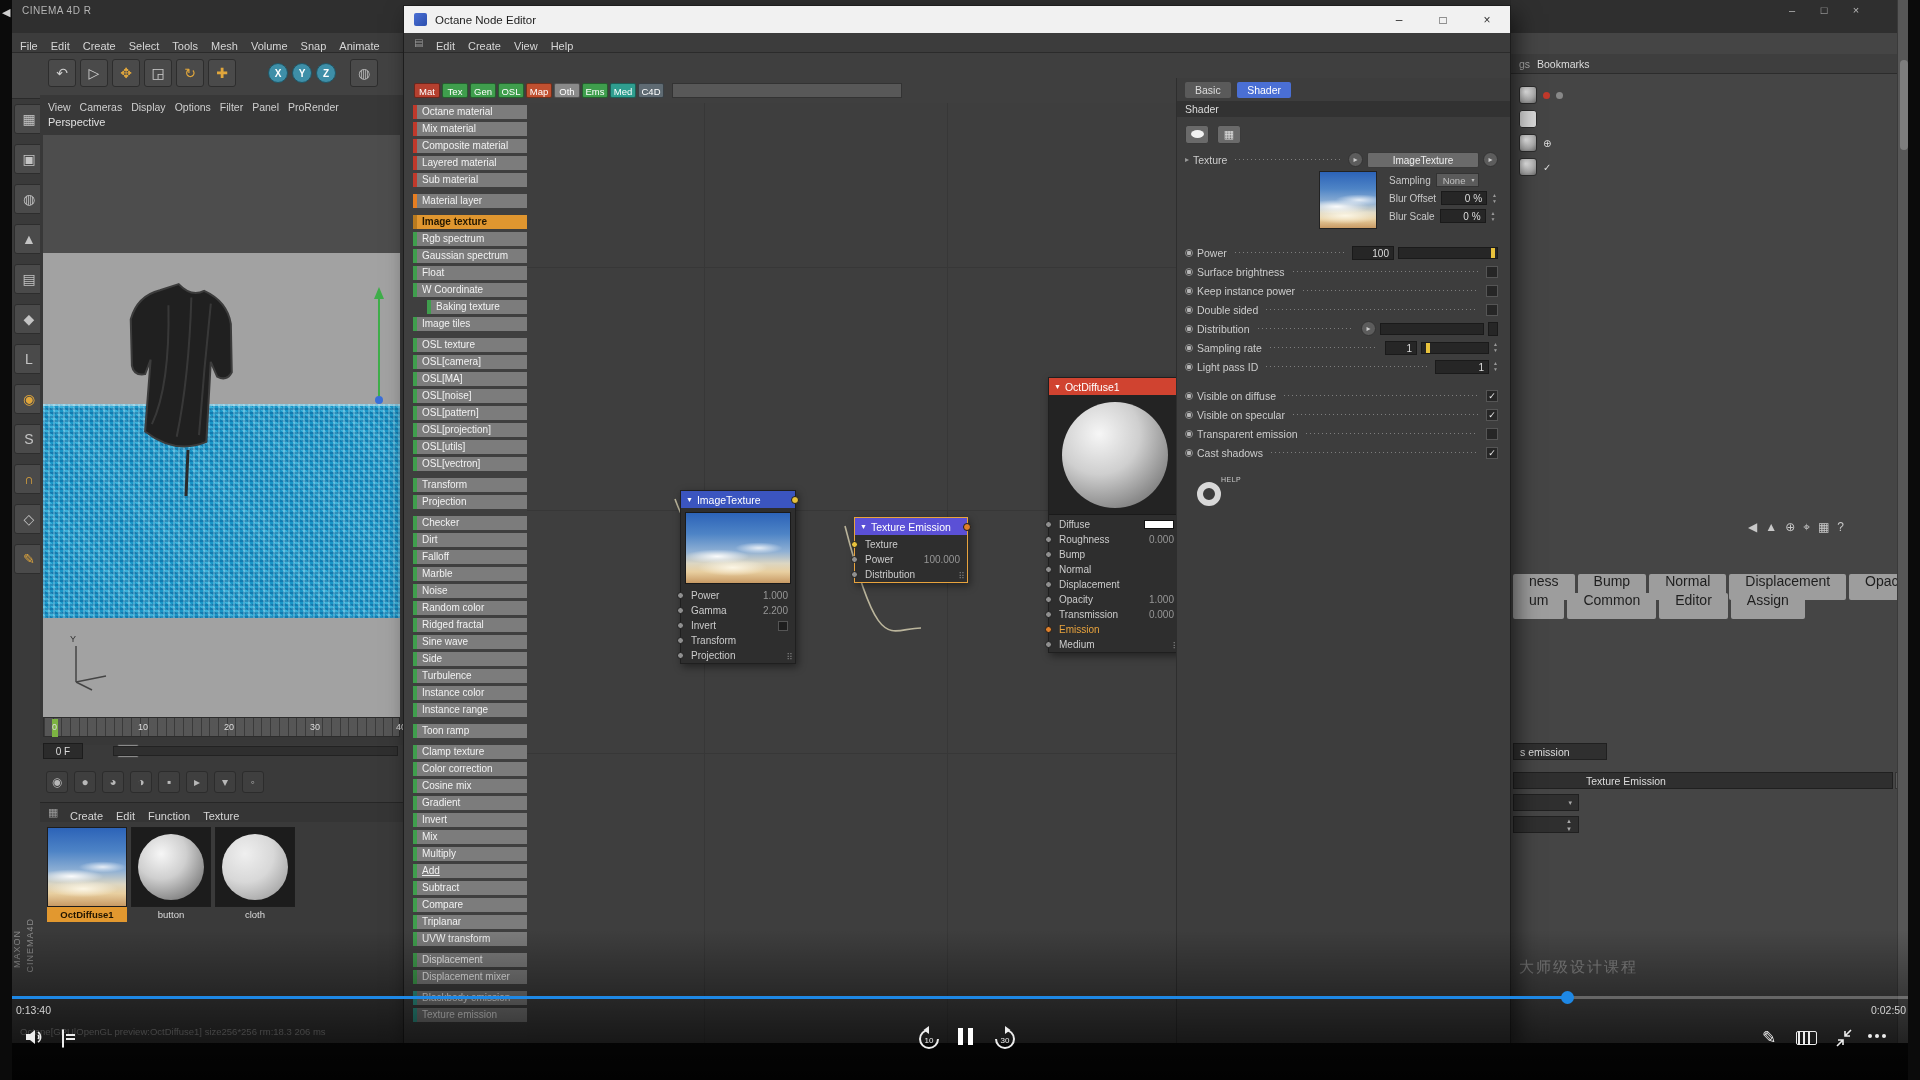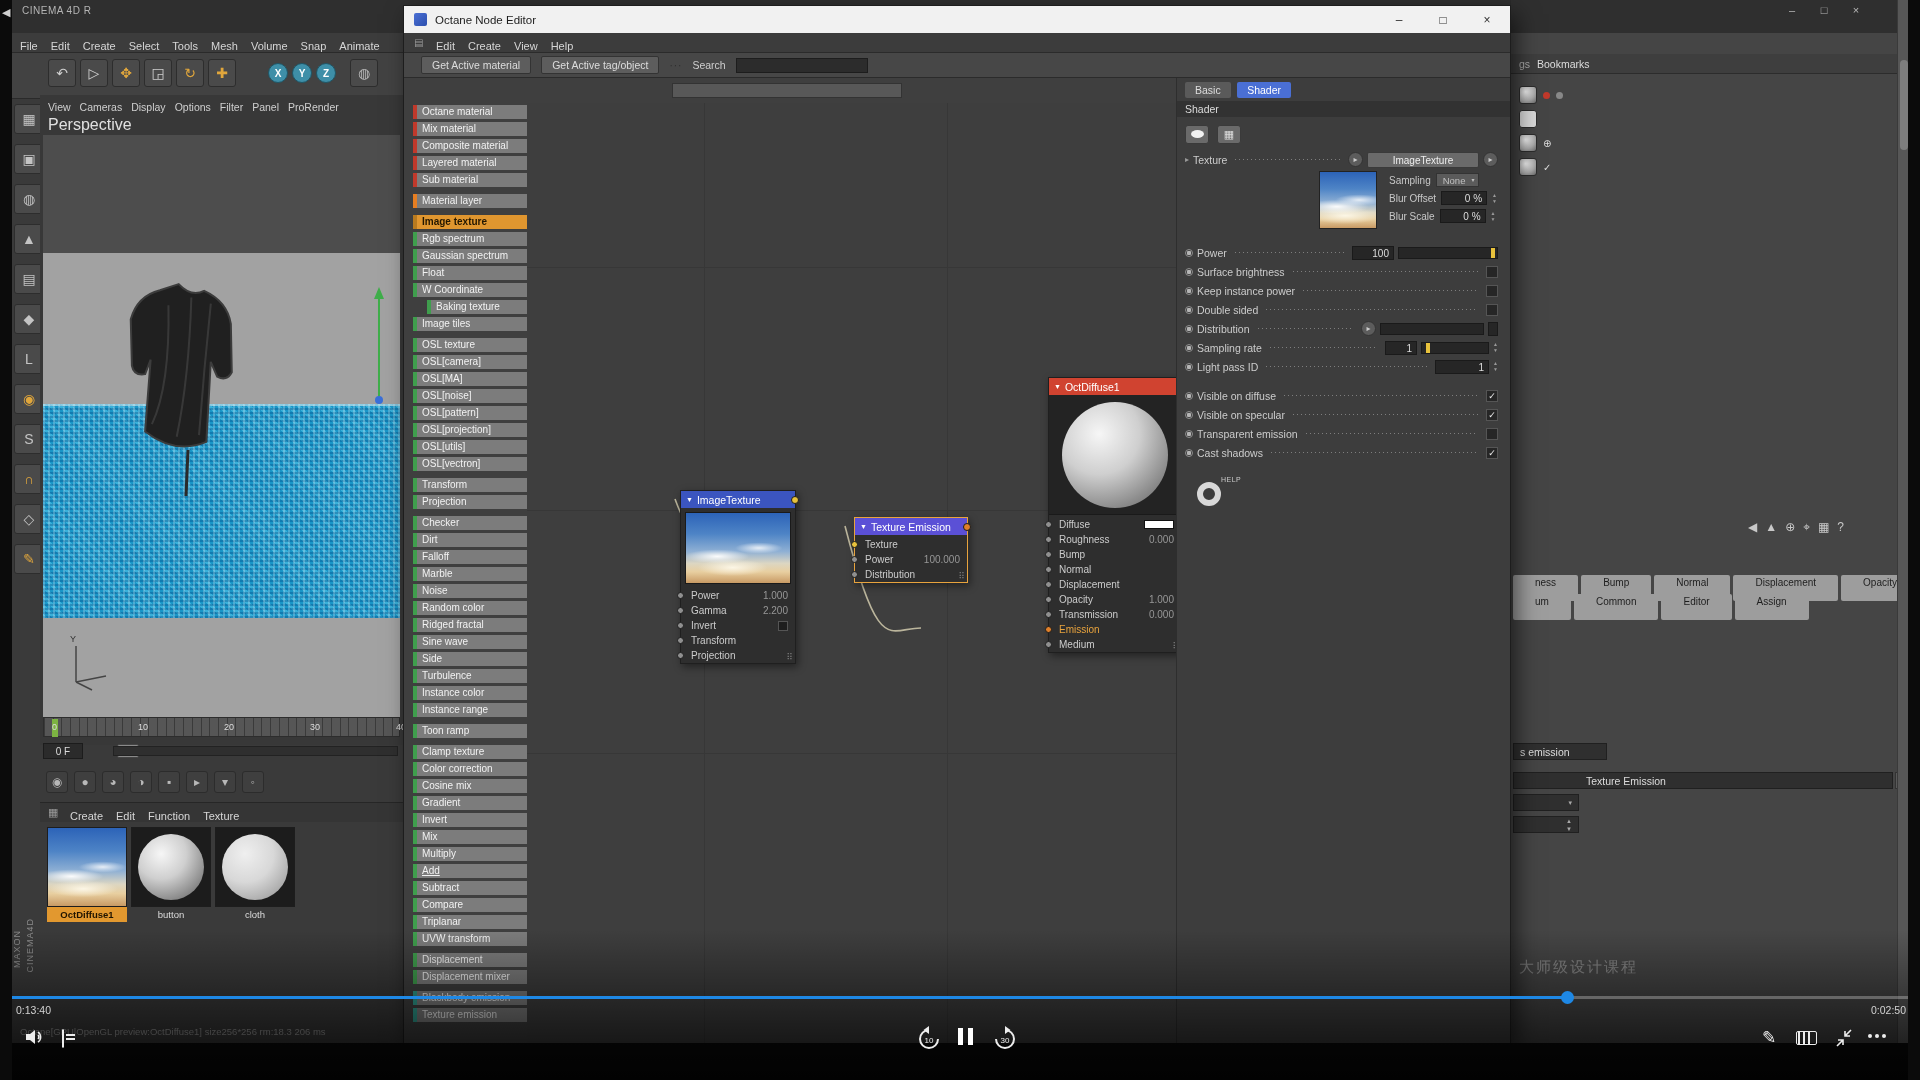--- a/index.html
+++ b/index.html
@@ -17,21 +17,21 @@
   .c4d-toolbar{position:absolute;left:0;top:53px;width:100%;height:46px;background:#424242;border-bottom:1px solid #2a2a2a;}
   .toolrow{position:absolute;left:36px;top:6px;display:flex;align-items:center;gap:4px;}
   .tool-tile{width:28px;height:28px;background:#4a4a4a;border:1px solid #2d2d2d;border-radius:3px;display:flex;align-items:center;justify-content:center;font-size:14px;}
   .axis-btn{width:20px;height:20px;border-radius:50%;background:#3e8fa8;border:1px solid #1f5666;color:#fff;font-size:10px;font-weight:bold;display:flex;align-items:center;justify-content:center;margin:0 2px;}
   #left-tools{position:absolute;left:2px;top:104px;display:flex;flex-direction:column;gap:10px;}
   #left-tools .tool-tile{width:30px;height:30px;}
 
   
   .vp-panel{position:absolute;left:28px;top:95px;width:364px;height:650px;background:#383838;}
   #vp-menu{position:absolute;left:36px;top:97px;white-space:nowrap;width:352px;overflow:hidden;}
-  .vp-label{position:absolute;left:36px;top:116px;font-size:16px;color:#e0e0e0;}
+  .vp-label{position:absolute;left:36px;top:116px;font-size:11px;color:#e0e0e0;}
   .vp-canvas{position:absolute;left:31px;top:135px;width:357px;height:582px;background:#a2a2a2;overflow:hidden;}
   .vp-topstrip{position:absolute;left:0;top:0;width:100%;height:118px;background:#4d4d4d;}
   .water{position:absolute;left:0;top:269px;width:100%;height:214px;background-color:#1a96c8;
     background-image:
       repeating-linear-gradient(90deg,rgba(255,255,255,.22) 0 2px,transparent 2px 5px),
       repeating-linear-gradient(0deg,rgba(0,60,120,.30) 0 2px,transparent 2px 4px),
       repeating-linear-gradient(45deg,rgba(130,235,255,.30) 0 3px,transparent 3px 7px);
     border-top:2px solid rgba(230,255,255,.55);}
   .ruler{position:absolute;left:31px;top:717px;width:357px;height:20px;background:#565656;border:1px solid #2d2d2d;
     background-image:repeating-linear-gradient(90deg,#3a3a3a 0 1px,transparent 1px 8.7px);}
@@ -70,21 +70,21 @@
   .rp-layoutrow{position:absolute;left:0;top:33px;width:100%;height:21px;background:#3c3c3c;border-bottom:1px solid #2a2a2a;}
   .rp-bookmarks{position:absolute;left:0;top:54px;width:100%;height:20px;background:#3e3e3e;border-bottom:1px solid #2c2c2c;}
   .drop{background:#5b5b5b;border:1px solid #333;height:16px;line-height:15px;font-size:10px;color:#ddd;padding:0 4px 0 6px;display:inline-flex;align-items:center;gap:6px;}
   .objrow{display:flex;align-items:center;gap:6px;margin:6px 0;}
   .objico{width:18px;height:18px;border-radius:3px;background:radial-gradient(circle at 35% 30%,#eee,#aaa 60%,#666);border:1px solid #2c2c2c;}
   .objico.page{background:#d8d8d8;}
   .dotred{width:7px;height:7px;border-radius:50%;background:#c0392b;}
   .dotgray{width:7px;height:7px;border-radius:50%;background:#888;}
   .objcheck{color:#ddd;font-size:10px;}
   .picon{color:#c8c8c8;font-size:12px;margin-right:8px;}
-  .chip{background:#9d9d9d;color:#1e1e1e;font-size:10px;height:26px;line-height:15px;padding:0 22px;border-radius:2px;margin-right:3px;display:inline-block;}
+  .chip{background:#9d9d9d;color:#1e1e1e;font-size:14px;height:26px;line-height:15px;padding:0 16px;border-radius:2px;margin-right:3px;display:inline-block;}
   .rfield{position:absolute;background:#2f2f2f;border:1px solid #202020;color:#ddd;font-size:10.5px;height:17px;line-height:16px;padding:0 6px;overflow:hidden;white-space:nowrap;}
   .rsmallbtn{position:absolute;width:12px;height:17px;background:#5a5a5a;border:1px solid #333;color:#ccc;font-size:8px;text-align:center;line-height:16px;}
   .rscroll{position:absolute;left:386px;top:0;width:12px;height:100%;background:#575757;border-left:1px solid #3a3a3a;}
   .rscroll:before{content:"";position:absolute;left:2px;top:60px;width:8px;height:90px;background:#7d7d7d;border-radius:4px;}
   .watermark{position:absolute;left:8px;top:958px;font-size:15px;color:rgba(255,255,255,.34);letter-spacing:2px;}
 
   
   .ne-window{position:absolute;left:392px;top:6px;width:1106px;height:1037px;background:#3f3f3f;box-shadow:0 0 0 1px #1d1d1d,6px 8px 22px rgba(0,0,0,.6);}
   .ne-titlebar{position:absolute;left:0;top:0;width:100%;height:27px;background:#f1f1f1;display:flex;align-items:center;}
   .ne-appicon{width:13px;height:13px;margin:0 8px 0 10px;background:linear-gradient(135deg,#4a6fd4,#2c4fae);border-radius:2px;}
@@ -354,27 +354,31 @@
         <span id="ne-winbtns">
             <span class="winbtn light">–</span>
             <span class="winbtn light">□</span>
             <span class="winbtn light">×</span>
           </span>
       </div>
       <div class="ne-menubar">
         <span class="ne-menuicon">▤</span>
         <div id="ne-menu"><span class="mitem">Edit</span><span class="mitem">Create</span><span class="mitem">View</span><span class="mitem">Help</span></div>
       </div>
-      <div class="ne-toolbar">
-        <span class="gbtn">Get Active material</span>
-        <span class="gbtn">Get Active tag/object</span>
-        <span class="grips">···</span>
-        <span class="searchlbl">Search</span>
-        <span class="searchbox"></span>
-      </div>
+      <div class="ne-tabrow" id="ne-tabs">
+          <span class="ne-tab" style="background: rgb(181, 64, 47);">Mat</span>
+          <span class="ne-tab" style="background: rgb(63, 158, 77);">Tex</span>
+          <span class="ne-tab" style="background: rgb(63, 158, 77);">Gen</span>
+          <span class="ne-tab" style="background: rgb(63, 158, 77);">OSL</span>
+          <span class="ne-tab" style="background: rgb(192, 80, 48);">Map</span>
+          <span class="ne-tab" style="background: rgb(138, 138, 138);">Oth</span>
+          <span class="ne-tab" style="background: rgb(63, 158, 77);">Ems</span>
+          <span class="ne-tab" style="background: rgb(47, 158, 143);">Med</span>
+          <span class="ne-tab" style="background: rgb(95, 107, 115);">C4D</span>
+        </div>
       <div class="tabfiller"></div>
       <div id="node-list">
           <div class="nli" style="border-left-color: rgb(192, 57, 43);">Octane material</div>
           <div class="nli" style="border-left-color: rgb(192, 57, 43);">Mix material</div>
           <div class="nli" style="border-left-color: rgb(192, 57, 43);">Composite material</div>
           <div class="nli" style="border-left-color: rgb(192, 57, 43);">Layered material</div>
           <div class="nli" style="border-left-color: rgb(192, 57, 43); margin-bottom: 7px;">Sub material</div>
           <div class="nli" style="border-left-color: rgb(230, 126, 34); margin-bottom: 7px;">Material layer</div>
           <div class="nli sel" style="border-left-color: rgb(184, 122, 31);">Image texture</div>
           <div class="nli" style="border-left-color: rgb(63, 158, 77);">Rgb spectrum</div>

